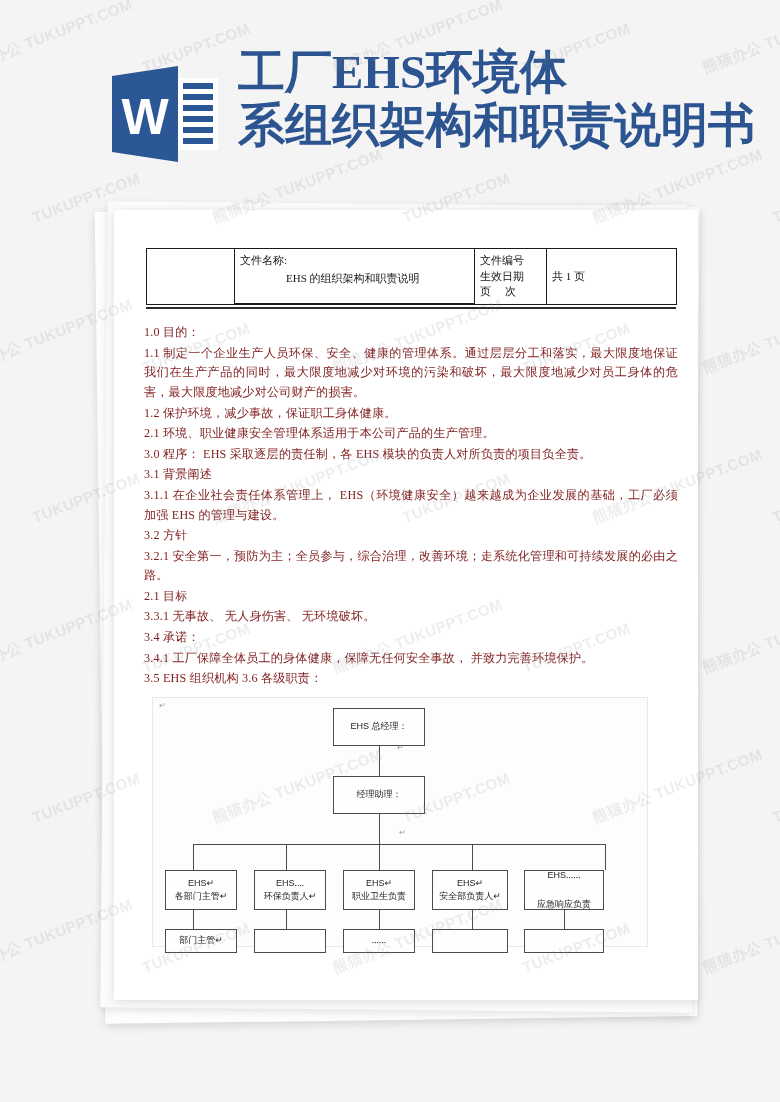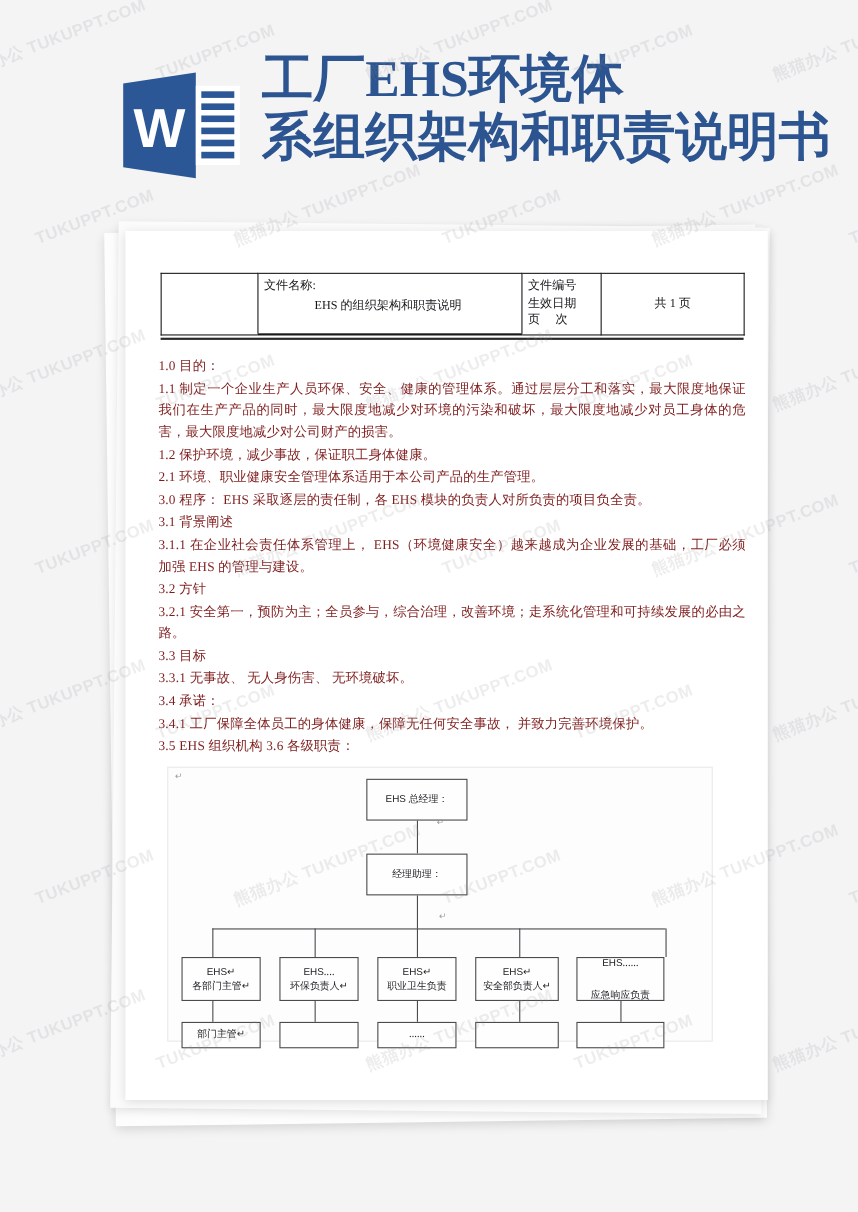--- a/index.html
+++ b/index.html
@@ -118,21 +118,21 @@
     vertical-align: top;
     font-family: "Liberation Serif", "DejaVu Serif", serif;
     font-size: 11px;
     color: #15151a;
     line-height: 1.42;
     padding: 4px 5px;
   }
   .hdr-blank  { width: 88px; }
   .hdr-name   { width: 240px; border-bottom-width: 2px !important; }
   .hdr-fields { width: 72px; text-align: left; }
-  .hdr-pages  { width: 130px; text-align: center; vertical-align: middle !important; }
+  .hdr-pages  { width: 130px; text-align: left; vertical-align: middle !important; }
   .name-indent { display: block; padding-left: 46px; margin-top: 2px; }
   .field-row { display: block; white-space: nowrap; }
   .field-row .sp { display: inline-block; width: 14px; }
 
   .header-rule {
     width: 530px;
     margin: 0 0 0 14px;
     border: 0;
     border-top: 2px solid #2a2a2a;
     margin-top: 2px;
@@ -225,21 +225,21 @@
     <div id="body-text">
       <p class="para">1.0 目的：</p>
       <p class="para">1.1 制定一个企业生产人员环保、安全、健康的管理体系。通过层层分工和落实，最大限度地保证我们在生产产品的同时，最大限度地减少对环境的污染和破坏，最大限度地减少对员工身体的危害，最大限度地减少对公司财产的损害。</p>
       <p class="para">1.2 保护环境，减少事故，保证职工身体健康。</p>
       <p class="para">2.1 环境、职业健康安全管理体系适用于本公司产品的生产管理。</p>
       <p class="para">3.0 程序： EHS 采取逐层的责任制，各 EHS 模块的负责人对所负责的项目负全责。</p>
       <p class="para">3.1 背景阐述</p>
       <p class="para">3.1.1 在企业社会责任体系管理上， EHS（环境健康安全）越来越成为企业发展的基础，工厂必须加强 EHS 的管理与建设。</p>
       <p class="para">3.2 方针</p>
       <p class="para">3.2.1 安全第一，预防为主；全员参与，综合治理，改善环境；走系统化管理和可持续发展的必由之路。</p>
-      <p class="para">3.3 目标</p>
+      <p class="para">2.1 目标</p>
       <p class="para">3.3.1 无事故、 无人身伤害、 无环境破坏。</p>
       <p class="para">3.4 承诺：</p>
       <p class="para">3.4.1 工厂保障全体员工的身体健康，保障无任何安全事故， 并致力完善环境保护。</p>
       <p class="para">3.5 EHS 组织机构 3.6 各级职责：</p>
     </div>
 
     <div id="org-chart">
 
       <span class="stray-mark" style="left:6px;  top:3px;">↵</span>
       <span class="stray-mark" style="left:244px;top:14px;">↵</span>

